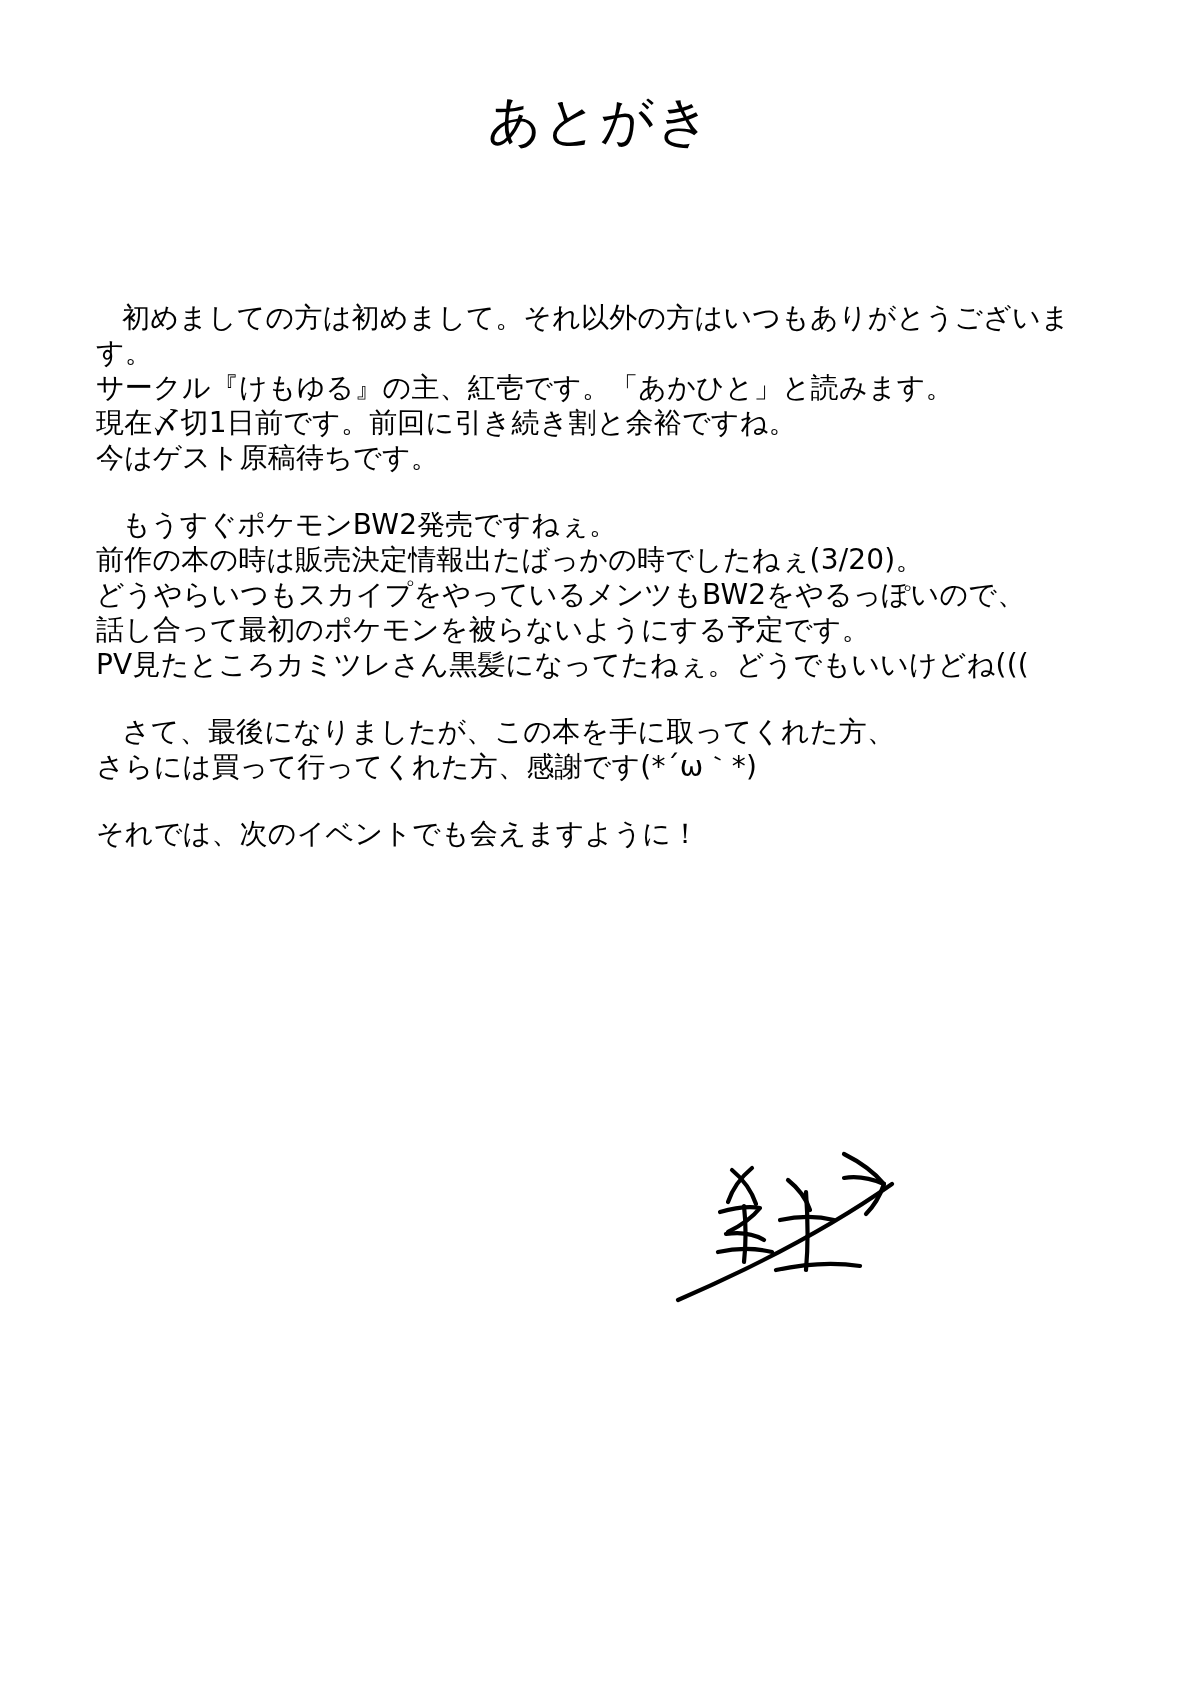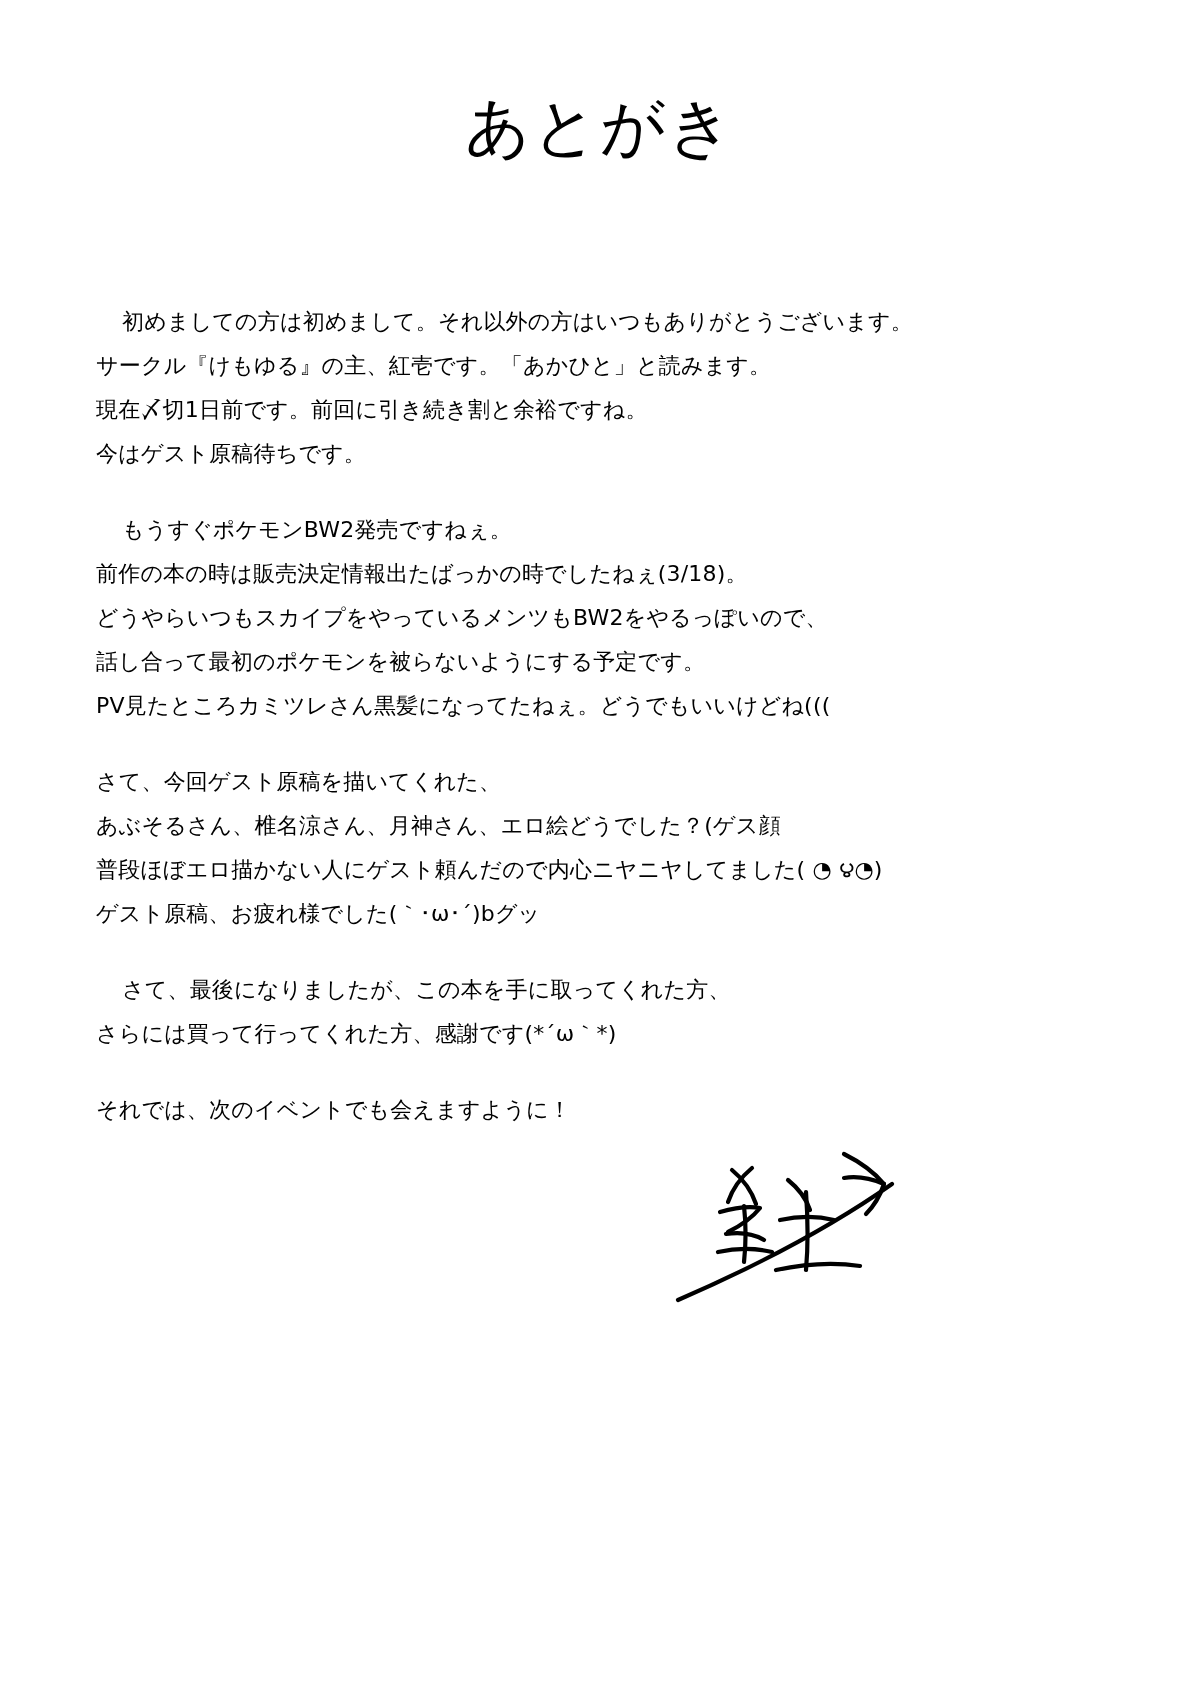--- a/index.html
+++ b/index.html
@@ -15,36 +15,36 @@
     overflow: hidden;
     font-family: "Liberation Sans", sans-serif;
     color: #000000;
   }
   .title {
     position: absolute;
     top: 92px;
     left: 0;
     width: 1200px;
     text-align: center;
-    font-size: 64px;
+    font-size: 53px;
     line-height: 1.1;
     letter-spacing: 2px;
     font-weight: 400;
     font-family: "DejaVu Sans", sans-serif;
   }
   .body-area {
     position: absolute;
     top: 300px;
     left: 96px;
     width: 1010px;
   }
   .para {
     margin: 0 0 32px 0;
-    font-size: 22px;
-    line-height: 44px;
+    font-size: 28px;
+    line-height: 35px;
     letter-spacing: 0.2px;
     font-family: "DejaVu Sans", sans-serif;
     white-space: pre-wrap;
   }
   .para:last-child {
     margin-bottom: 4px;
   }
   .indent {
     text-indent: 26px;
   }
@@ -67,28 +67,24 @@
 <div class="page">
 
   <div class="title">あとがき</div>
 
   <div class="body-area">
     <p class="para indent">初めましての方は初めまして。それ以外の方はいつもありがとうございます。
 サークル『けもゆる』の主、紅壱です。「あかひと」と読みます。
 現在〆切1日前です。前回に引き続き割と余裕ですね。
 今はゲスト原稿待ちです。</p>
     <p class="para indent">もうすぐポケモンBW2発売ですねぇ。
-前作の本の時は販売決定情報出たばっかの時でしたねぇ(3/18)。
+前作の本の時は販売決定情報出たばっかの時でしたねぇ(3/20)。
 どうやらいつもスカイプをやっているメンツもBW2をやるっぽいので、
 話し合って最初のポケモンを被らないようにする予定です。
 PV見たところカミツレさん黒髪になってたねぇ。どうでもいいけどね(((</p>
-    <p class="para">さて、今回ゲスト原稿を描いてくれた、
-あぶそるさん、椎名涼さん、月神さん、エロ絵どうでした？(ゲス顔
-普段ほぼエロ描かない人にゲスト頼んだので内心ニヤニヤしてました( ◔ ౪◔)
-ゲスト原稿、お疲れ様でした(｀･ω･´)bグッ</p>
     <p class="para indent">さて、最後になりましたが、この本を手に取ってくれた方、
 さらには買って行ってくれた方、感謝です(*´ω｀*)</p>
     <p class="para">それでは、次のイベントでも会えますように！</p>
   </div>
 
   <div class="signature">
     <svg viewBox="0 0 280 200" xmlns="http://www.w3.org/2000/svg">
       <g fill="none" stroke="#000000" stroke-width="4.2" stroke-linecap="round" stroke-linejoin="round">
         <path d="M84 42 C96 52, 104 64, 108 76"></path>
         <path d="M104 40 C92 50, 84 62, 80 74"></path>

